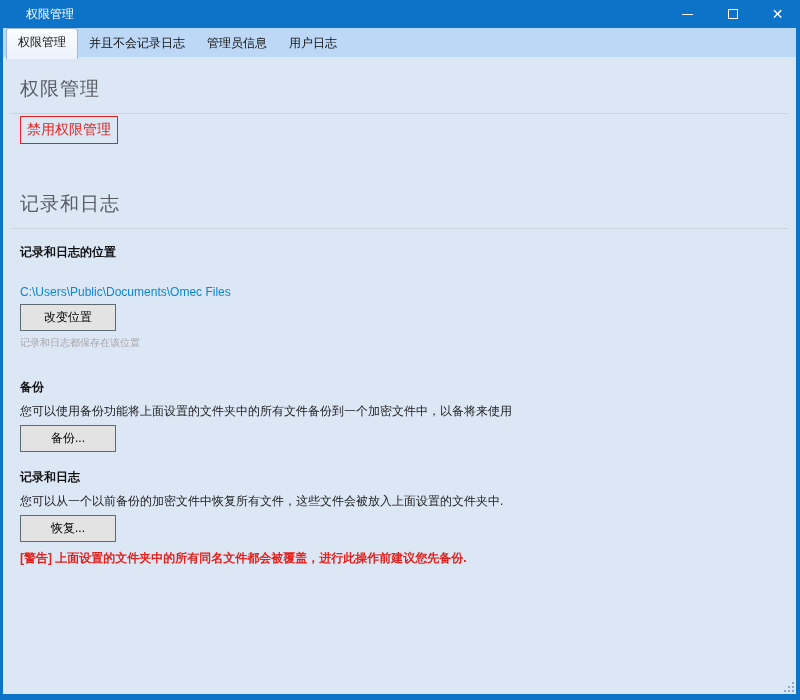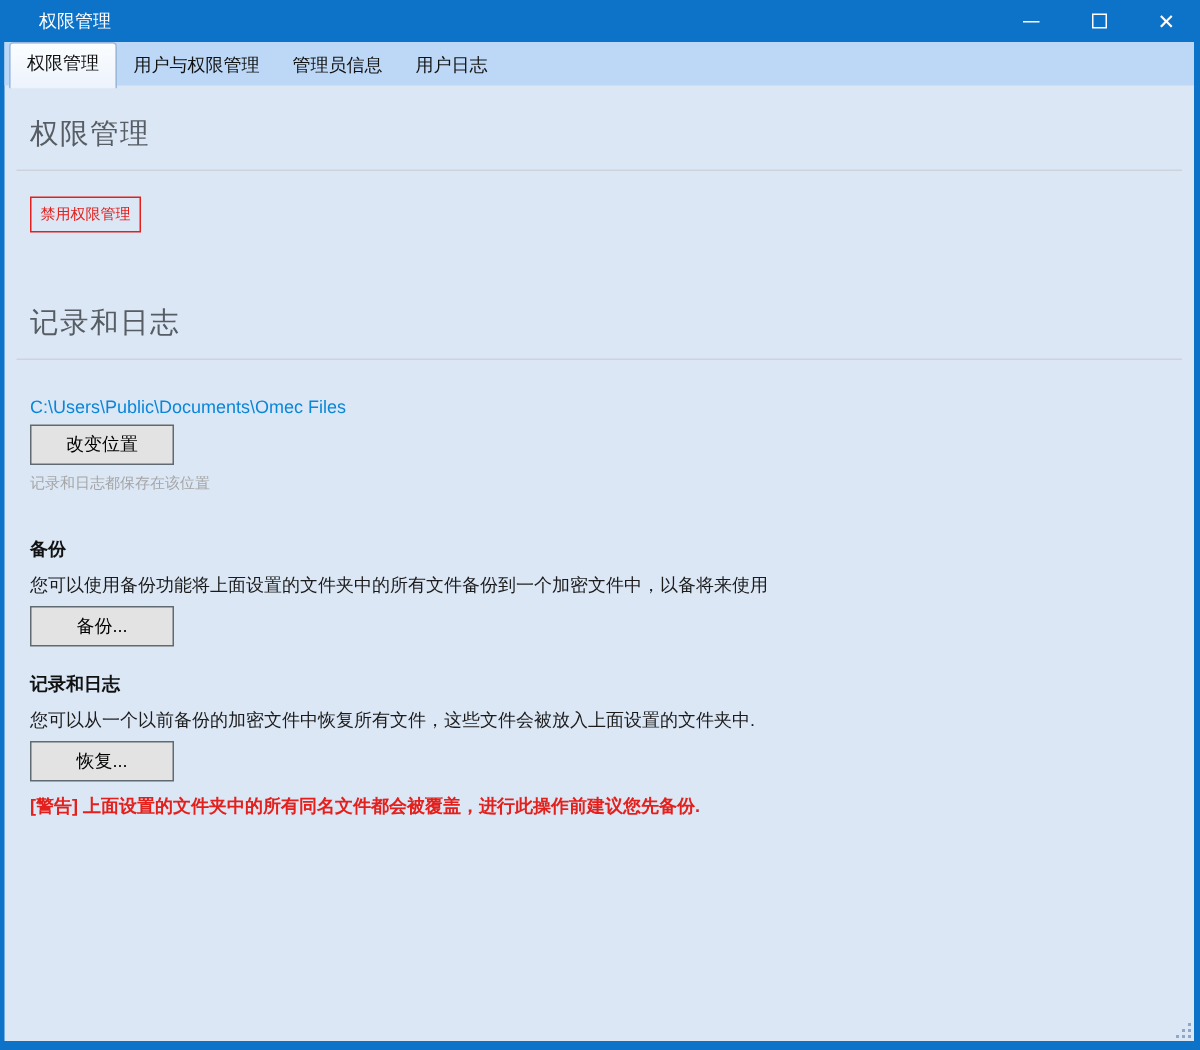--- a/index.html
+++ b/index.html
@@ -52,23 +52,23 @@
   .section-heading {
     font-size:19px; color:#565d64; font-weight:400; letter-spacing:1px;
   }
   .h1 { margin-top:19px; }
   .h2 { margin-top:47px; }
   .divider {
     border:none; border-top:1px solid #ccd3dc; height:0;
     margin:11px 8px 0 -9px;
   }
   .danger-link {
-    display:inline-block; margin-top:17px;
+    display:inline-block; margin-top:2px;
     color:#e3201b; border:1px solid #e3201b; background:transparent;
-    padding:4px 6px; font-size:10px; cursor:default;
+    padding:4px 6px; font-size:14px; cursor:default;
   }
   .para { margin-top:7px; font-size:12px; color:#1b1b1b; }
   .bold-label { margin-top:15px; font-weight:bold; font-size:12px; color:#111; }
   .path-link { margin-top:24px; color:#0a86d8; font-size:12px; cursor:default; width:fit-content; }
   .btn {
     display:block; margin-top:5px; width:96px; height:27px;
     background:#e3e3e3; border:1px solid #5f6a73; font-size:12px; color:#000;
     font-family:"Liberation Sans","DejaVu Sans",sans-serif; cursor:default;
   }
   .hint { margin-top:5px; color:#a5a5a5; font-size:10px; }
@@ -108,35 +108,36 @@
       <div class="win-btn">
           <span class="glyph-close">✕</span>
         </div>
     </div>
   </div>
 
   <div class="frame">
 
     <div class="tabstrip">
       <div class="tab active">权限管理</div>
-      <div class="tab">用户与权限管理</div>
+      <div class="tab">并且不会记录日志</div>
       <div class="tab">管理员信息</div>
       <div class="tab">用户日志</div>
     </div>
 
     <div class="content">
 
       <div class="section-heading h1">权限管理</div>
       <hr class="divider">
 
       <span class="danger-link">禁用权限管理</span>
 
       <div class="section-heading h2">记录和日志</div>
       <hr class="divider">
 
+      <div class="bold-label">记录和日志的位置</div>
       <div class="path-link">C:\Users\Public\Documents\Omec Files</div>
       <button class="btn">改变位置</button>
       <div class="hint">记录和日志都保存在该位置</div>
 
       <div class="bold-label gap-backup">备份</div>
       <div class="para">您可以使用备份功能将上面设置的文件夹中的所有文件备份到一个加密文件中，以备将来使用</div>
       <button class="btn">备份...</button>
 
       <div class="bold-label gap-restore">记录和日志</div>
       <div class="para">您可以从一个以前备份的加密文件中恢复所有文件，这些文件会被放入上面设置的文件夹中.</div>

